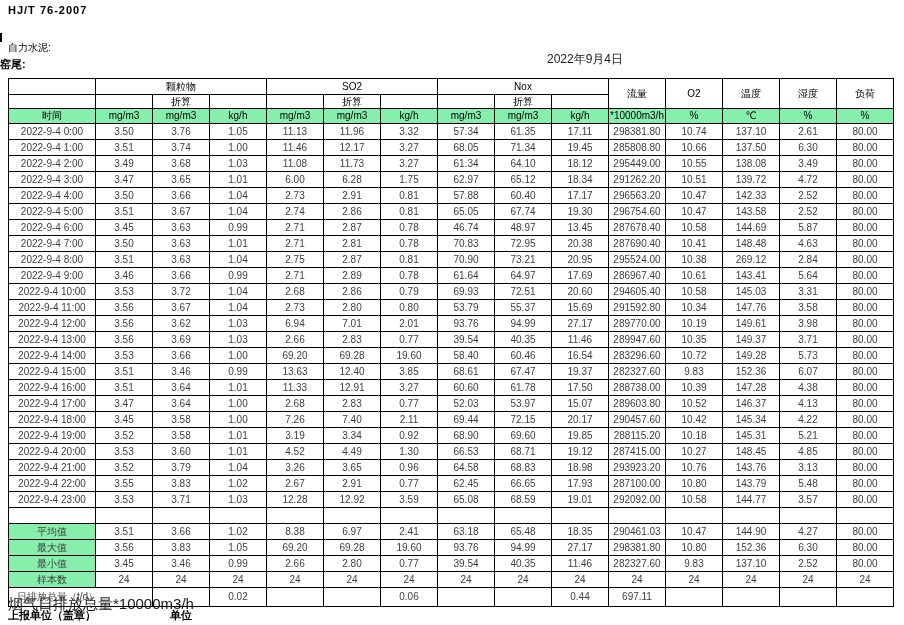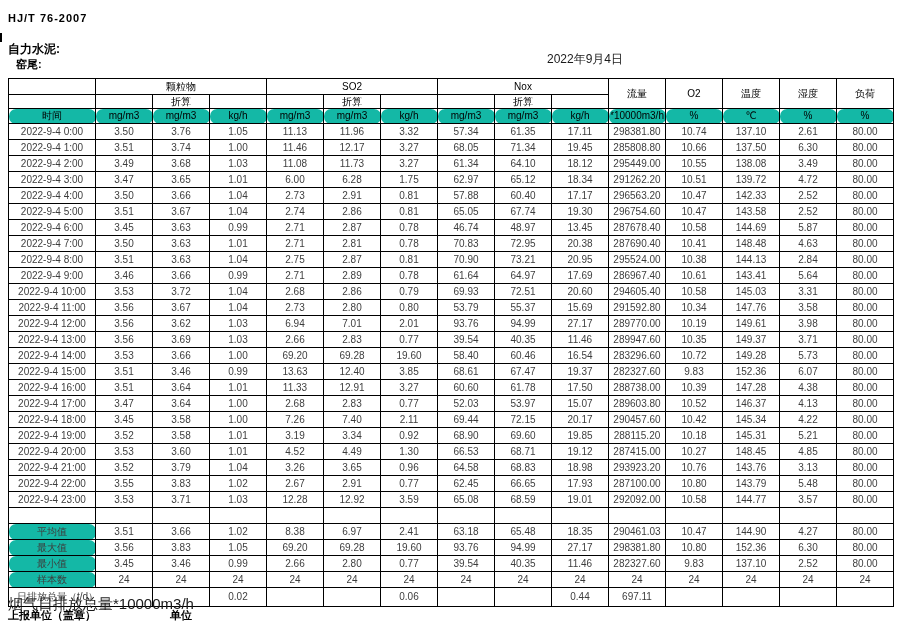--- a/index.html
+++ b/index.html
@@ -1,32 +1,32 @@
 <!DOCTYPE html>
 <html><head>
 <meta charset="utf-8">
 <style>
   html,body{margin:0;padding:0;background:#fff;}
   .page{position:relative;width:904px;height:625px;background:#ffffff;
         font-family:"Liberation Sans","DejaVu Sans",sans-serif;overflow:hidden;}
   .abs{position:absolute;}
-  .std{left:8px;top:12px;font-size:11px;font-weight:bold;color:#000;letter-spacing:1px;}
+  .std{left:8px;top:4px;font-size:11px;font-weight:bold;color:#000;letter-spacing:1px;}
   .title{left:0;top:24px;width:904px;text-align:center;font-size:14px;font-weight:bold;color:#000;}
-  .company{left:8px;top:41px;font-size:12px;font-weight:bold;color:#000;}
-  .loc{left:16px;top:57px;font-size:11px;font-weight:bold;color:#000;}
+  .company{left:8px;top:41px;font-size:10px;font-weight:normal;color:#000;}
+  .loc{left:0;top:57px;font-size:11px;font-weight:bold;color:#000;}
   .date{left:547px;top:51px;font-size:12px;color:#1a1a1a;}
   .edge-mark{left:0;top:33px;width:2px;height:9px;background:#000;}
   table{position:absolute;left:8px;top:78px;border-collapse:collapse;table-layout:fixed;}
   td{border:1px solid #000;font-size:10px;color:#3d3d3d;text-align:center;vertical-align:middle;
      padding:0;overflow:hidden;white-space:nowrap;line-height:1;height:15px;}
   thead td{color:#000;font-size:10px;}
   tr.hA td{height:15px;}
   tr.hB td{height:13px;}
   tr.hC td{height:14px;}
-  .green{background:#14b8a6;border-radius:7px;}
+  .green{background:#86efac;}
   tr.tall td{height:18px;}
   td.left{text-align:left;padding-left:8px;}
   .footer1{left:8px;top:595px;font-size:15px;color:#1a1a1a;}
   .footer2{left:8px;top:608px;font-size:11px;font-weight:bold;color:#000;}
   .footer3{left:170px;top:608px;font-size:11px;font-weight:bold;color:#000;}
 </style>
 </head>
 <body>
 
 <div class="page">
@@ -240,21 +240,21 @@
           <td>3.63</td>
           <td>1.04</td>
           <td>2.75</td>
           <td>2.87</td>
           <td>0.81</td>
           <td>70.90</td>
           <td>73.21</td>
           <td>20.95</td>
           <td>295524.00</td>
           <td>10.38</td>
-          <td>144.13</td>
+          <td>269.12</td>
           <td>2.84</td>
           <td>80.00</td>
         </tr>
         <tr>
           <td>2022-9-4 9:00</td>
           <td>3.46</td>
           <td>3.66</td>
           <td>0.99</td>
           <td>2.71</td>
           <td>2.89</td>

